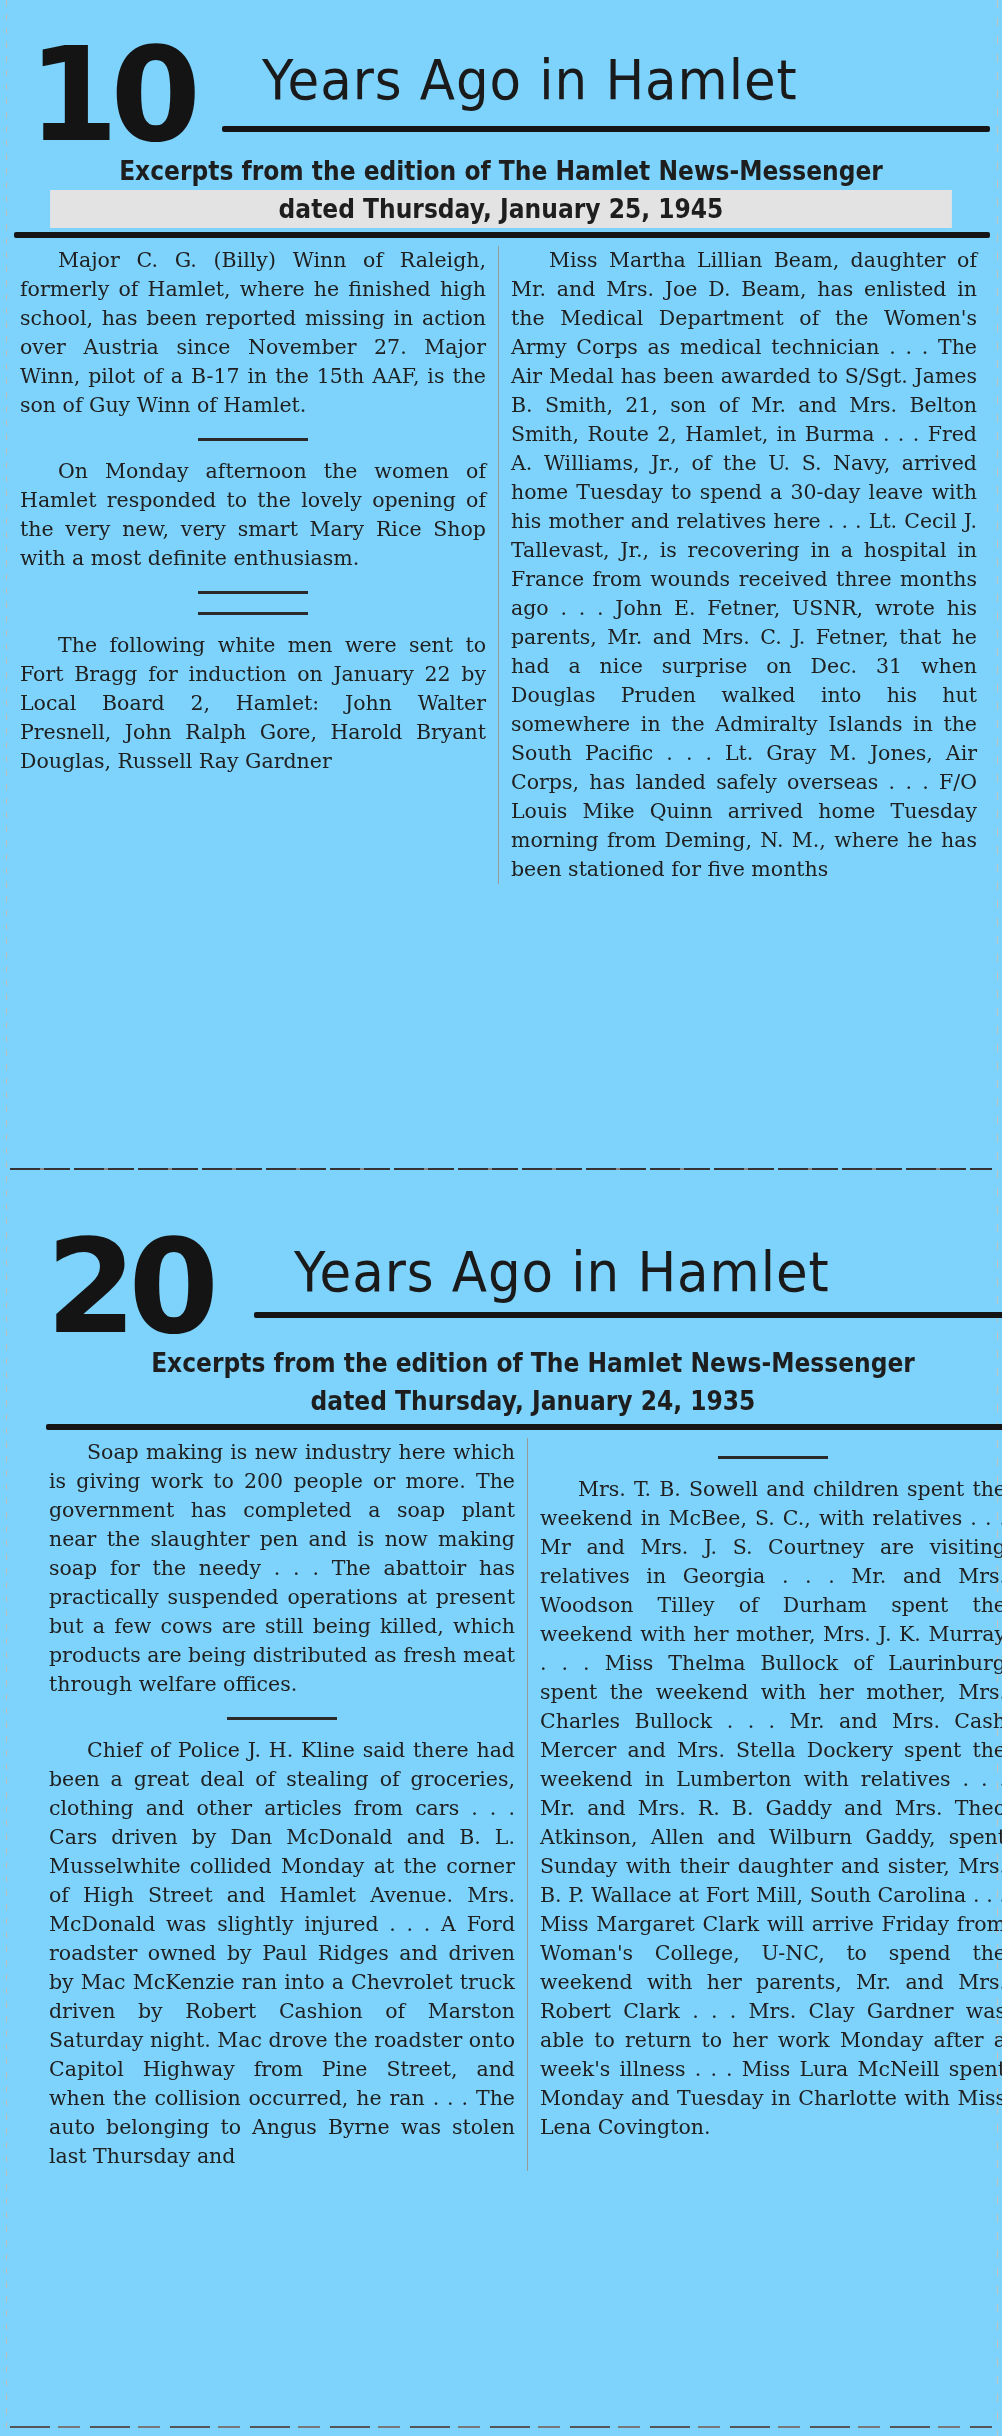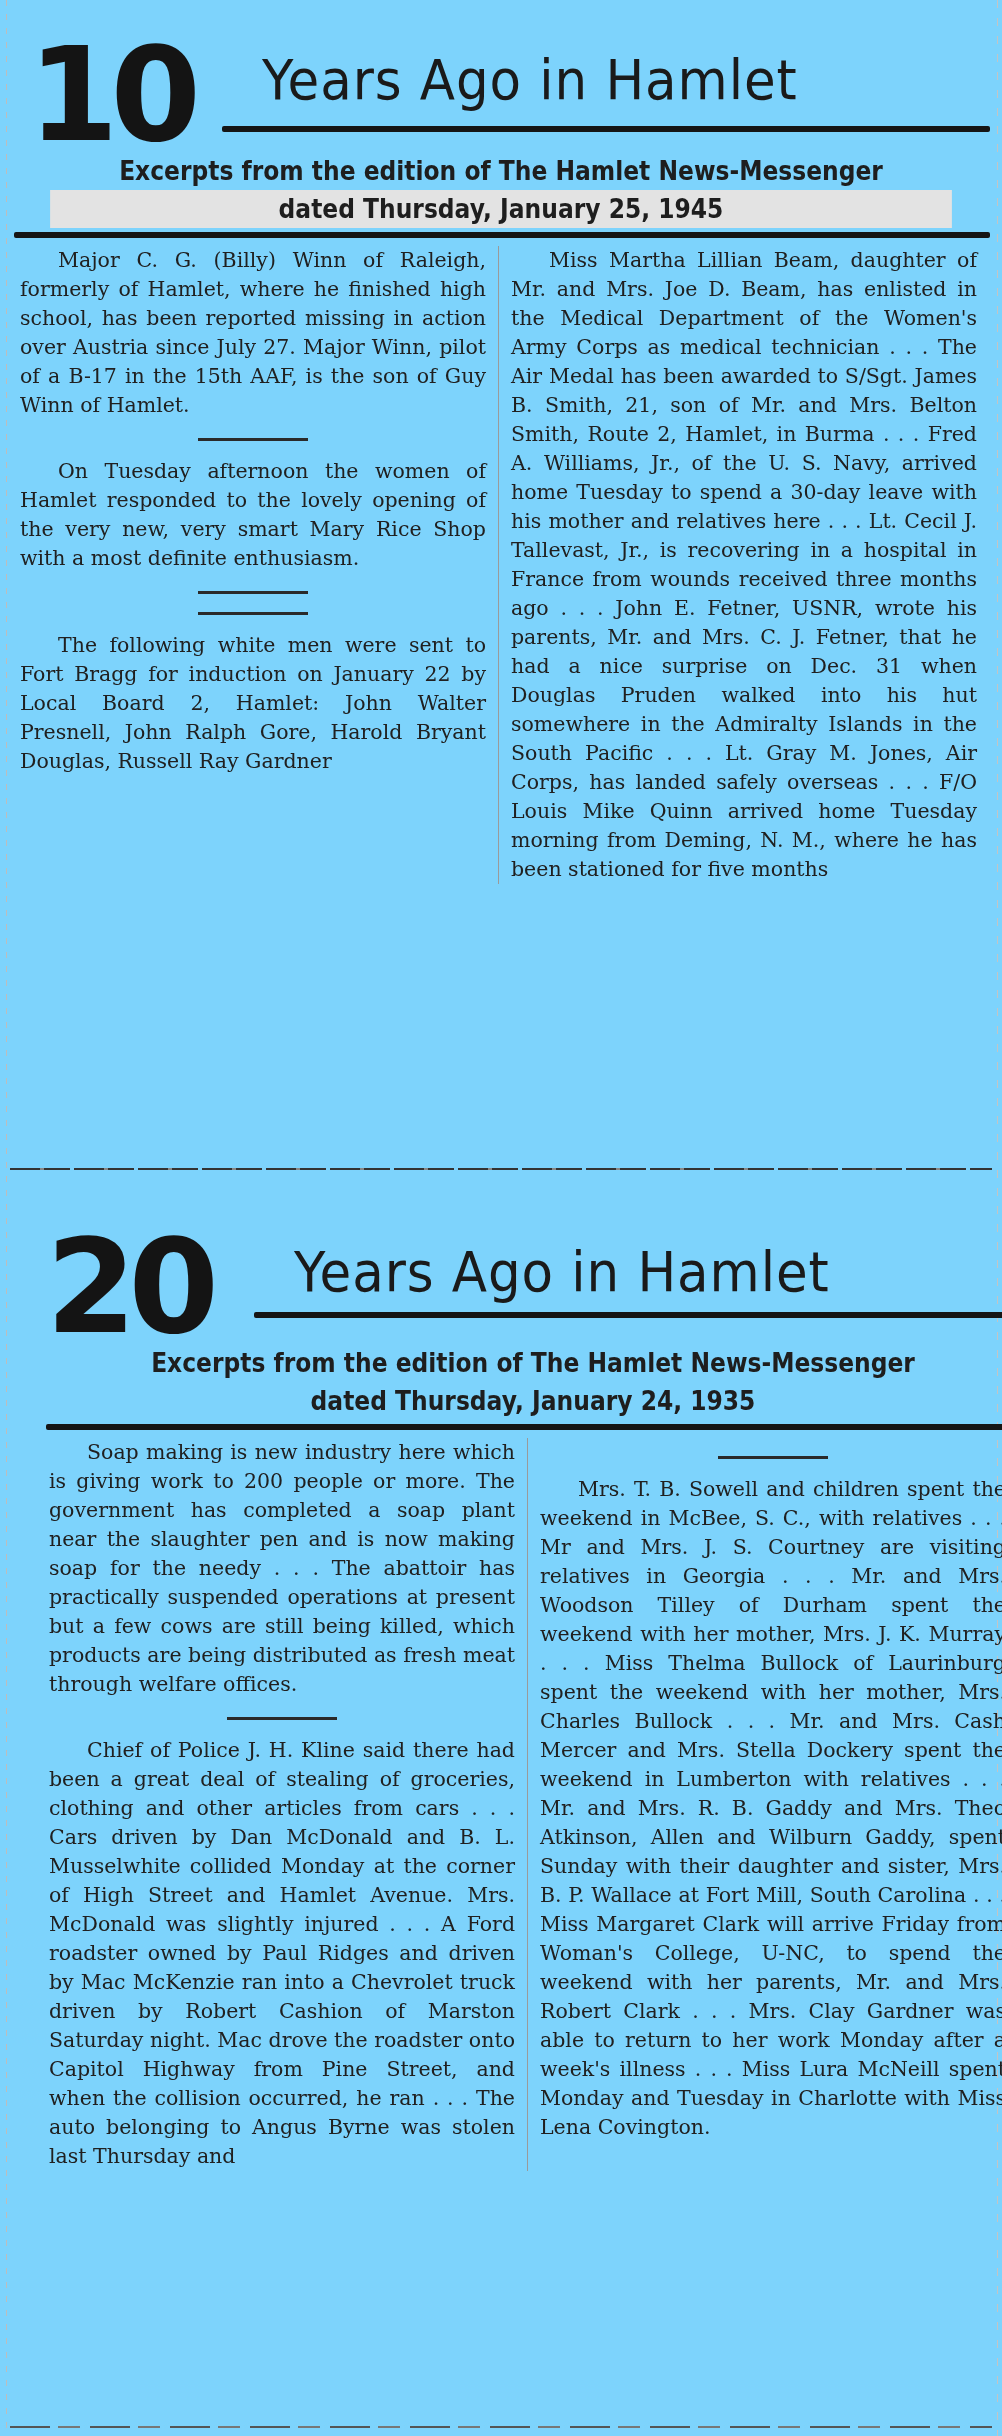--- a/index.html
+++ b/index.html
@@ -134,23 +134,23 @@
       <div class="big-num">10</div>
       <div class="title">Years Ago in Hamlet</div>
       <div class="title-rule" style="top:126px;"></div>
     </div>
     <div class="subhead" style="margin-top:12px;">Excerpts from the edition of The Hamlet News-Messenger</div>
     <div class="subhead" style="background:#e3e3e3;">dated Thursday, January 25, 1945</div>
     <div class="head-rule"></div>
 
     <div class="columns" style="margin-top:8px;">
       <div class="col">
-        <p class="item">Major C. G. (Billy) Winn of Raleigh, formerly of Hamlet, where he finished high school, has been reported missing in action over Austria since July 27. Major Winn, pilot of a B-17 in the 15th AAF, is the son of Guy Winn of Hamlet.</p>
+        <p class="item">Major C. G. (Billy) Winn of Raleigh, formerly of Hamlet, where he finished high school, has been reported missing in action over Austria since November 27. Major Winn, pilot of a B-17 in the 15th AAF, is the son of Guy Winn of Hamlet.</p>
         <div class="sep"></div>
-        <p class="item">On Tuesday afternoon the women of Hamlet responded to the lovely opening of the very new, very smart Mary Rice Shop with a most definite enthusiasm.</p>
+        <p class="item">On Monday afternoon the women of Hamlet responded to the lovely opening of the very new, very smart Mary Rice Shop with a most definite enthusiasm.</p>
         <div class="sep"></div>
         <div class="sep"></div>
         <p class="item">The following white men were sent to Fort Bragg for induction on January 22 by Local Board 2, Hamlet: John Walter Presnell, John Ralph Gore, Harold Bryant Douglas, Russell Ray Gardner</p>
       </div>
       <div class="col-rule"></div>
       <div class="col">
         <p class="item">Miss Martha Lillian Beam, daughter of Mr. and Mrs. Joe D. Beam, has enlisted in the Medical Department of the Women's Army Corps as medical technician . . . The Air Medal has been awarded to S/Sgt. James B. Smith, 21, son of Mr. and Mrs. Belton Smith, Route 2, Hamlet, in Burma . . . Fred A. Williams, Jr., of the U. S. Navy, arrived home Tuesday to spend a 30-day leave with his mother and relatives here . . . Lt. Cecil J. Tallevast, Jr., is recovering in a hospital in France from wounds received three months ago . . . John E. Fetner, USNR, wrote his parents, Mr. and Mrs. C. J. Fetner, that he had a nice surprise on Dec. 31 when Douglas Pruden walked into his hut somewhere in the Admiralty Islands in the South Pacific . . . Lt. Gray M. Jones, Air Corps, has landed safely overseas . . . F/O Louis Mike Quinn arrived home Tuesday morning from Deming, N. M., where he has been stationed for five months</p>
       </div>
     </div>
   </section>

